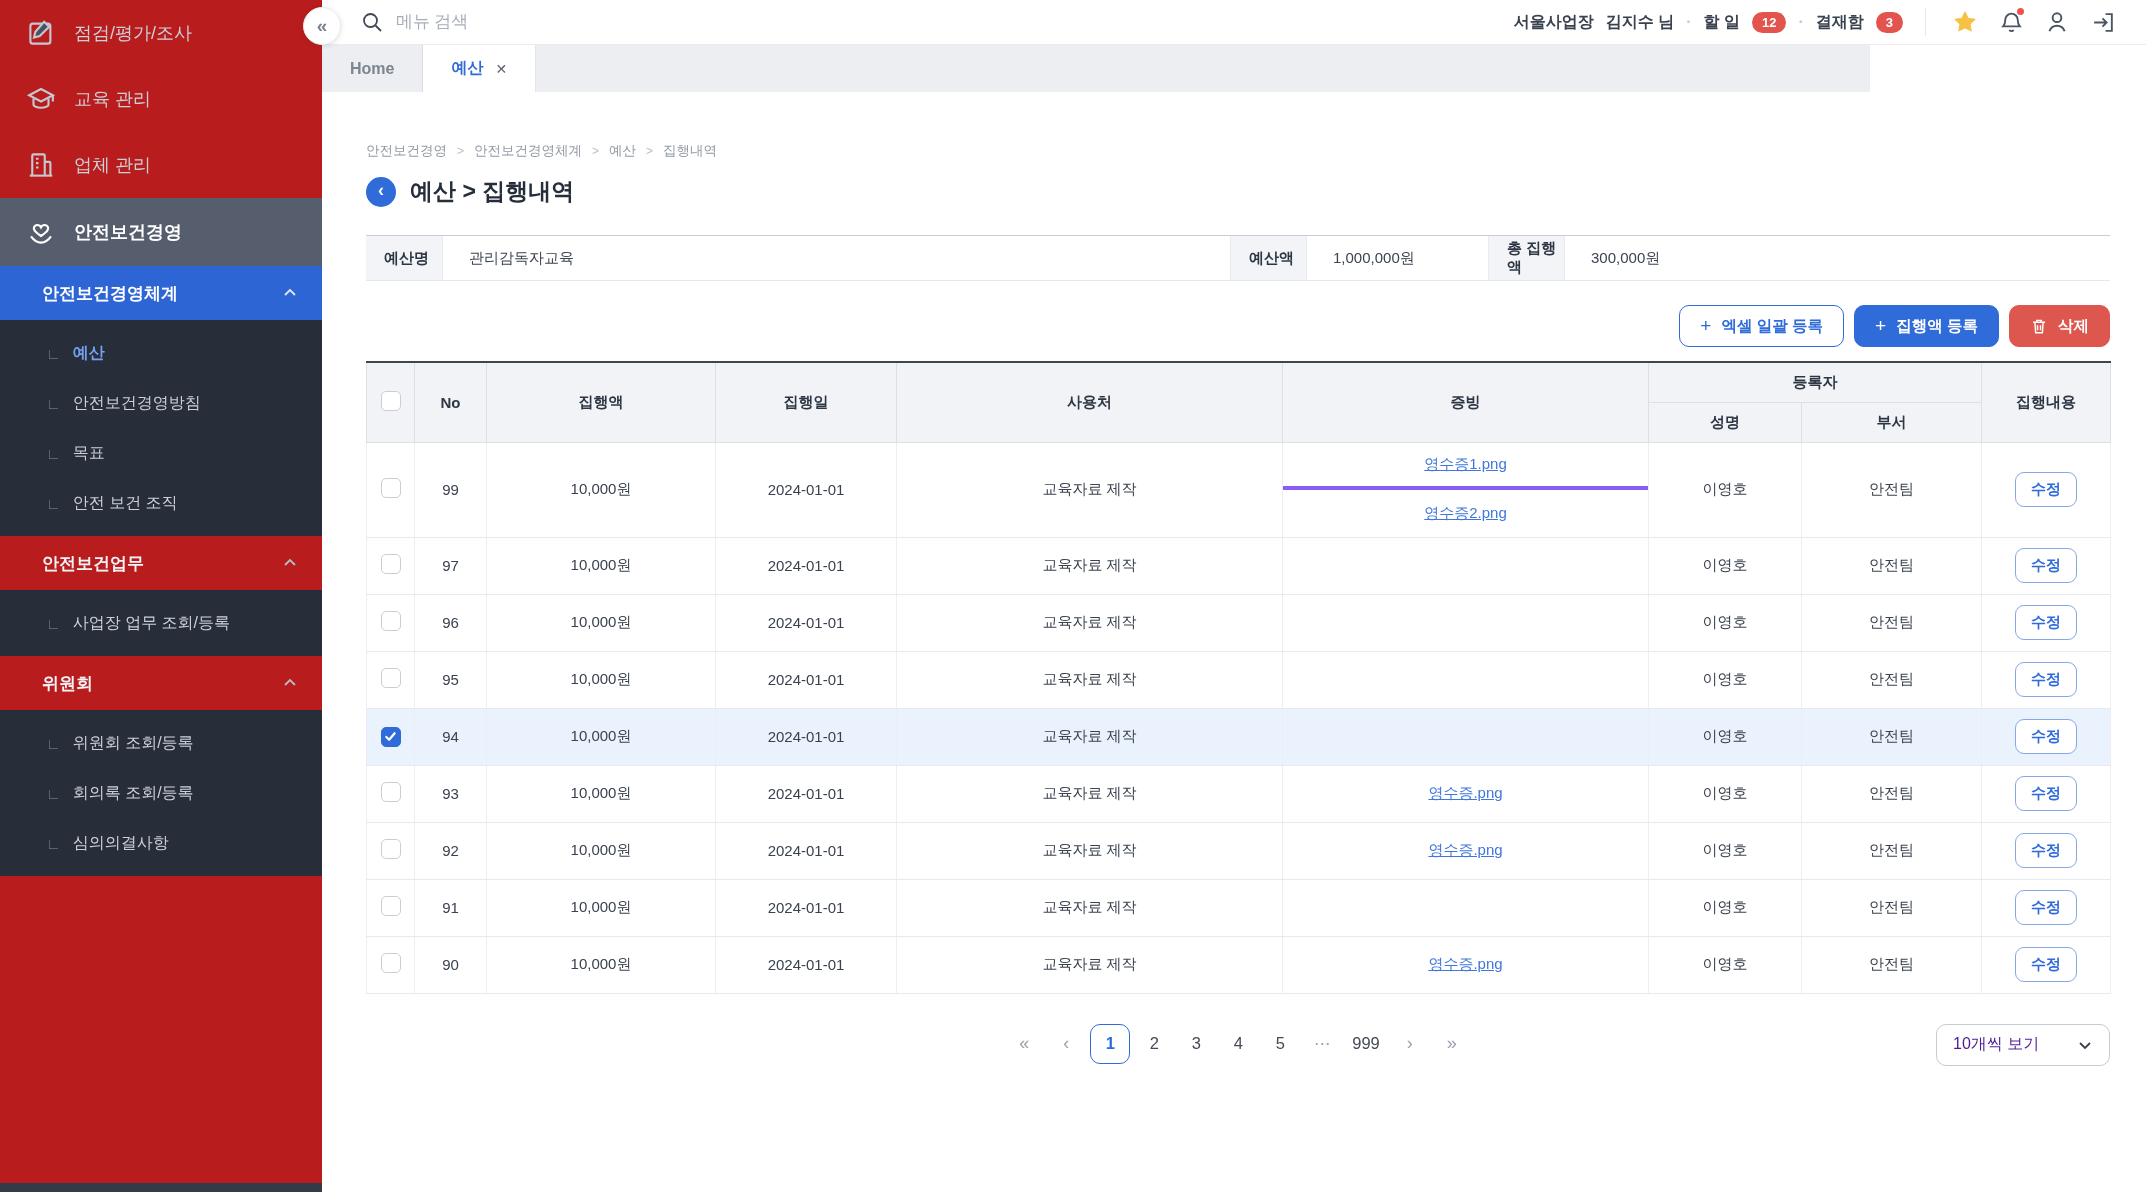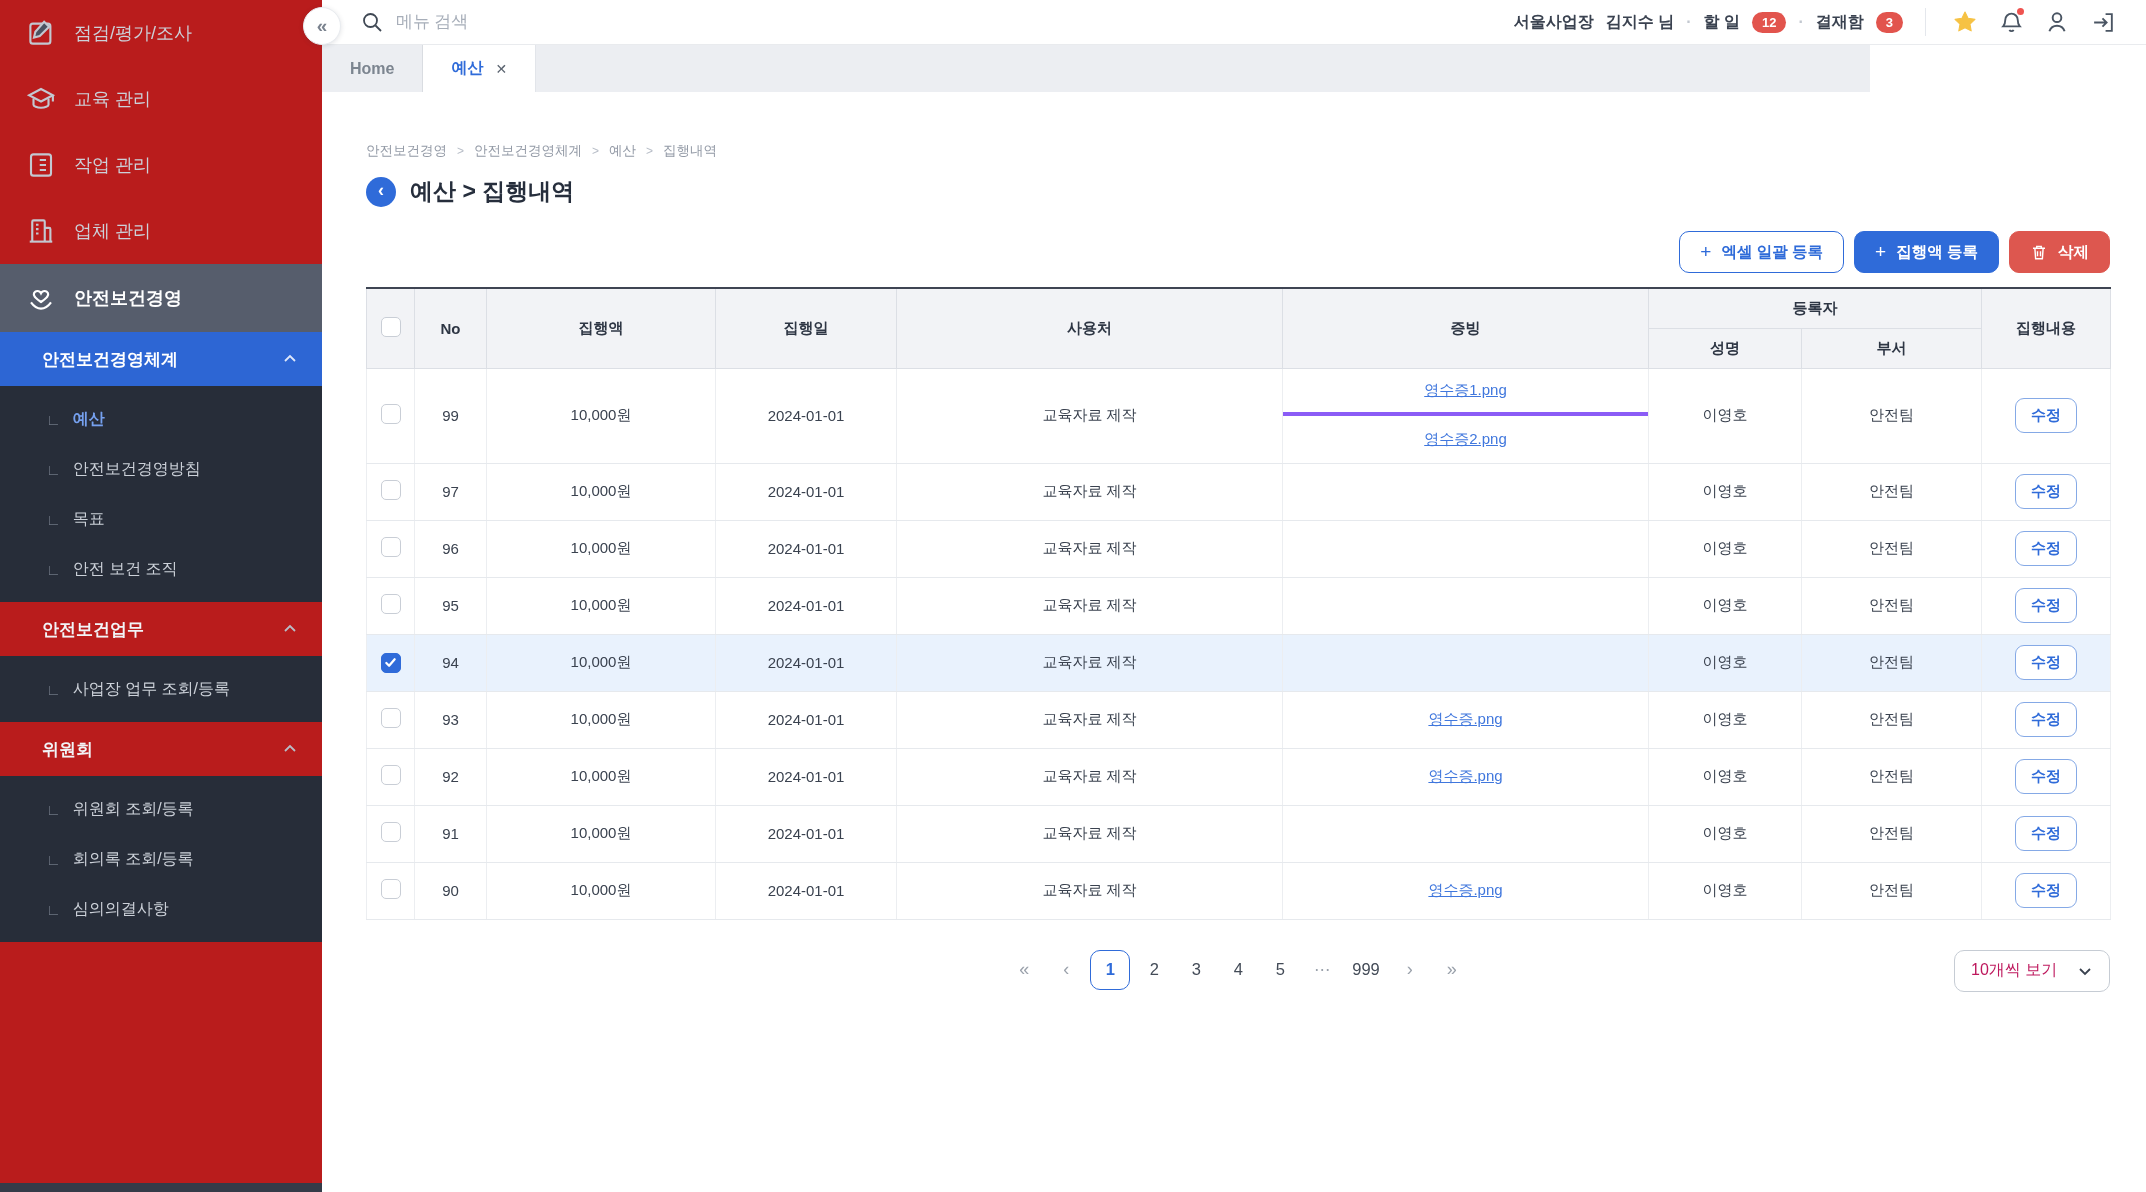--- a/index.html
+++ b/index.html
@@ -88,21 +88,21 @@
   .receipt-stack .half:first-child { border-bottom:4px solid #8b5cf6; }
   .edit-btn { display:inline-block; border:1px solid #85a9e6; color:#2f6bd9; background:#ffffff; border-radius:9px; padding:7px 15px; font-size:15px; font-weight:bold; cursor:pointer; }
 
   
   .pagerow { position:relative; margin-top:30px; height:44px; }
   .pages { position:absolute; left:0; right:0; top:0; display:flex; justify-content:center; align-items:center; gap:6px; }
   .pg { min-width:36px; height:40px; display:flex; align-items:center; justify-content:center; font-size:16.5px; color:#434b57; cursor:pointer; border-radius:10px; padding:0 6px; }
   .pg.arrow { color:#9aa1ab; font-size:18px; }
   .pg.active { border:1.5px solid #2f6bd9; color:#2f6bd9; font-weight:bold; width:40px; }
   .pg.dots { color:#9aa1ab; cursor:default; }
-  .pagesize { position:absolute; right:0; top:0; width:156px; height:42px; border:1.5px solid #c6ccd4; border-radius:10px; background:#ffffff; display:flex; align-items:center; justify-content:space-between; padding:0 16px; font-size:16px; color:#be185d; cursor:pointer; }
+  .pagesize { position:absolute; right:0; top:0; width:174px; height:42px; border:1.5px solid #c6ccd4; border-radius:10px; background:#ffffff; display:flex; align-items:center; justify-content:space-between; padding:0 16px; font-size:16px; color:#4c1d95; cursor:pointer; }
   .pagesize .chev { color:#39414e; }
 </style>
 </head>
 <body>
 
 <div class="sidebar">
   <div class="side-item">
     <span class="ic">
       <svg viewBox="0 0 24 24" fill="none" stroke="currentColor" stroke-width="1.7">
           <rect x="3.5" y="4.5" width="16" height="16" rx="2"></rect>
@@ -113,29 +113,20 @@
   </div>
   <div class="side-item">
     <span class="ic">
       <svg viewBox="0 0 24 24" fill="none" stroke="currentColor" stroke-width="1.7">
           <path d="M12 4L2.5 9 12 14l9.5-5z"></path>
           <path d="M6 11.5v5c0 1.2 2.7 2.5 6 2.5s6-1.3 6-2.5v-5"></path>
           <path d="M21.5 9v5"></path>
         </svg>
     </span>
     <span>교육 관리</span>
-  </div>
-  <div class="side-item">
-    <span class="ic">
-      <svg viewBox="0 0 24 24" fill="none" stroke="currentColor" stroke-width="1.7">
-          <rect x="4" y="3.5" width="16" height="17" rx="2"></rect>
-          <path d="M8 8h.01M11 8h5M8 12h.01M11 12h5M8 16h.01M11 16h5"></path>
-        </svg>
-    </span>
-    <span>작업 관리</span>
   </div>
   <div class="side-item">
     <span class="ic">
       <svg viewBox="0 0 24 24" fill="none" stroke="currentColor" stroke-width="1.7">
           <path d="M5 20.5V4.5a1 1 0 011-1h8a1 1 0 011 1v16"></path>
           <path d="M15 9.5h3.5a1 1 0 011 1v10"></path>
           <path d="M3 20.5h18"></path>
           <path d="M8 7h2M8 10.5h2M8 14h2"></path>
         </svg>
     </span>
@@ -291,20 +282,28 @@
       <span>예산</span>
       <span class="bsep">&gt;</span>
       <span>집행내역</span>
     </div>
 
     <div class="titlerow">
       <span class="back-btn">‹</span>
       <span class="page-title">예산 &gt; 집행내역</span>
     </div>
 
+    <div class="summary">
+      <div class="lab">예산명</div>
+      <div class="val v1">관리감독자교육</div>
+      <div class="lab w2">예산액</div>
+      <div class="val v2">1,000,000원</div>
+      <div class="lab w2">총 집행액</div>
+      <div class="val v3">300,000원</div>
+    </div>
 
     <div class="toolbar">
       <div class="btn btn-outline">
         <span class="plus">+</span>
         <span>엑셀 일괄 등록</span>
       </div>
       <div class="btn btn-primary">
         <span class="plus">+</span>
         <span>집행액 등록</span>
       </div>

